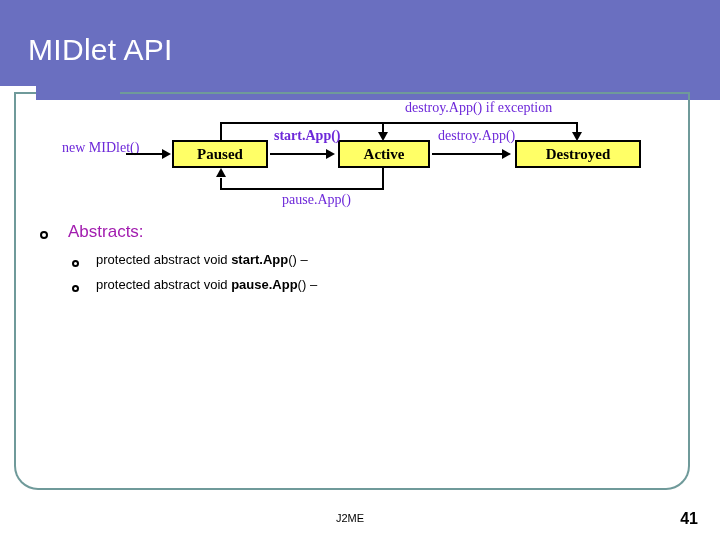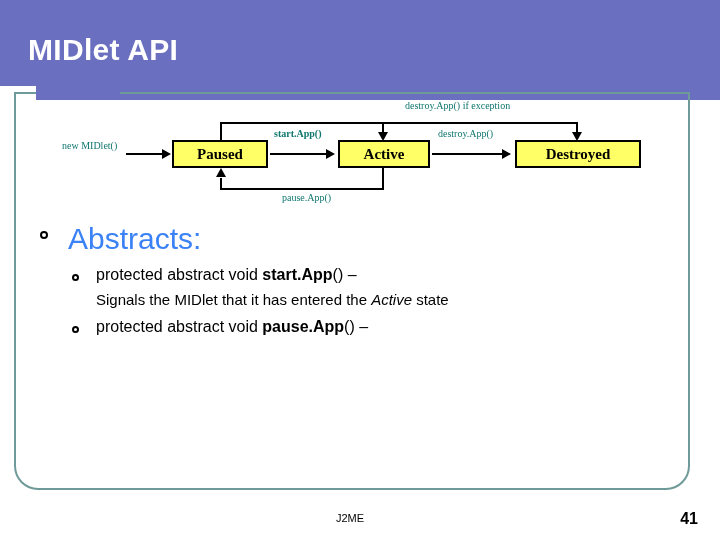--- a/index.html
+++ b/index.html
@@ -34,21 +34,20 @@
     width: 36px; height: 14px;
     background: #ffffff;
   }
   .slide-title {
     position: absolute;
     left: 28px; top: 33px;
     font-size: 30px;
     color: #ffffff;
     letter-spacing: 0.3px;
     white-space: nowrap;
-    font-weight: bold;
   }
 
   
   .content-frame {
     position: absolute;
     left: 14px; top: 92px;
     width: 676px; height: 398px;
     border: 2px solid #6f9a9a;
     border-top: none;
     border-radius: 0 0 24px 24px;
@@ -84,22 +83,22 @@
     text-align: center;
     line-height: 1.0;
     display: flex;
     align-items: center;
     justify-content: center;
     box-sizing: border-box;
   }
   .dg-label {
     position: absolute;
     font-family: "Liberation Serif", serif;
-    font-size: 10px;
-    color: #0f766e;
+    font-size: 14px;
+    color: #6d28d9;
     white-space: nowrap;
   }
   .dg-line {
     position: absolute;
     background: #000000;
   }
   .dg-arrow {
     position: absolute;
     width: 0; height: 0;
   }
@@ -121,36 +120,36 @@
 
   
   .bullets {
     position: absolute;
     left: 34px; top: 222px;
     width: 640px;
   }
   .lvl1 {
     position: relative;
     padding-left: 34px;
-    font-size: 30px;
-    color: #3b82f6;
+    font-size: 17px;
+    color: #a21caf;
     margin-bottom: 6px;
   }
   .lvl1 .dot {
     position: absolute;
     left: 6px; top: 9px;
     width: 8px; height: 8px;
     border-radius: 50%;
     border: 2px solid #000000;
     box-sizing: border-box;
   }
   .lvl2 {
     position: relative;
     padding-left: 62px;
-    font-size: 16px;
+    font-size: 13px;
     color: #000000;
     margin-top: 10px;
   }
   .lvl2 .dot {
     position: absolute;
     left: 38px; top: 8px;
     width: 7px; height: 7px;
     border-radius: 50%;
     border: 2px solid #000000;
     box-sizing: border-box;
@@ -233,23 +232,20 @@
 
   <div class="lvl1">
     <span class="dot"></span>
     <span>Abstracts:</span>
   </div>
 
   <div class="lvl2">
     <span class="dot"></span>
     <span>protected abstract void </span><span class="b">start.App</span><span>() –</span>
   </div>
-  <div class="lvl3">
-    <span>Signals the MIDlet that it has entered the </span><span class="i">Active</span><span> state</span>
-  </div>
 
   <div class="lvl2">
     <span class="dot"></span>
     <span>protected abstract void </span><span class="b">pause.App</span><span>() –</span>
   </div>
 
 </div>
 
 <div class="footer-label">J2ME</div>
 <div class="footer-num">41</div>

